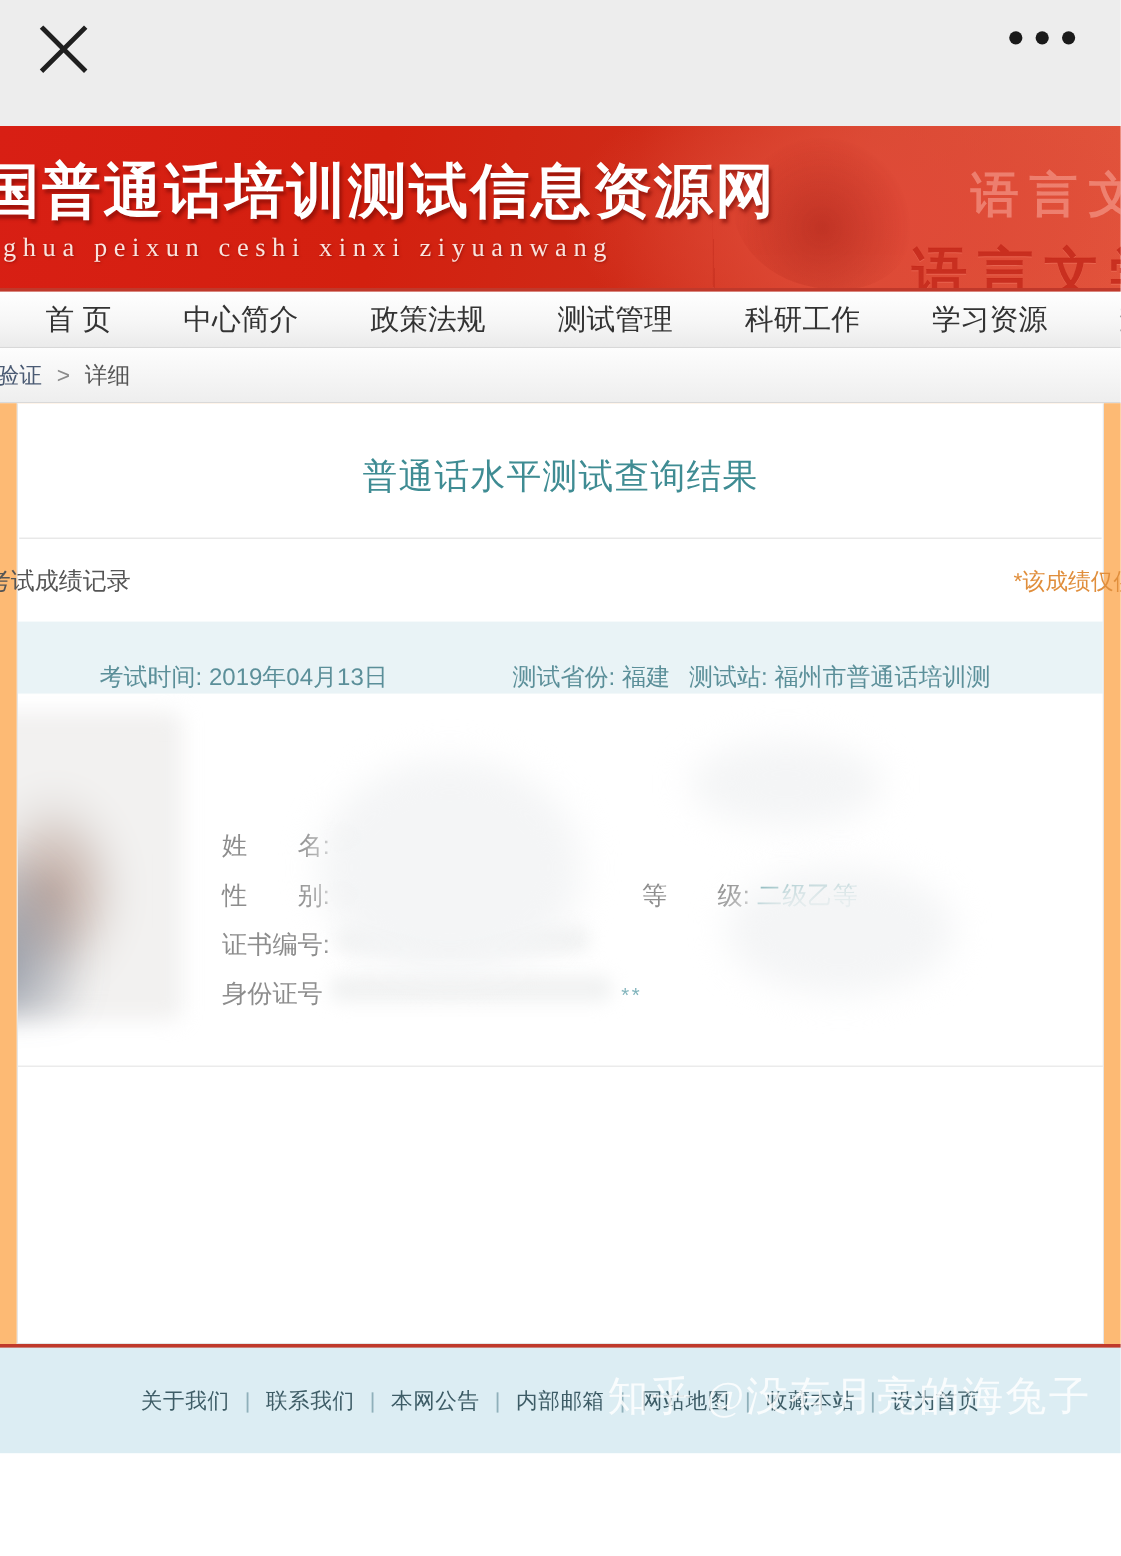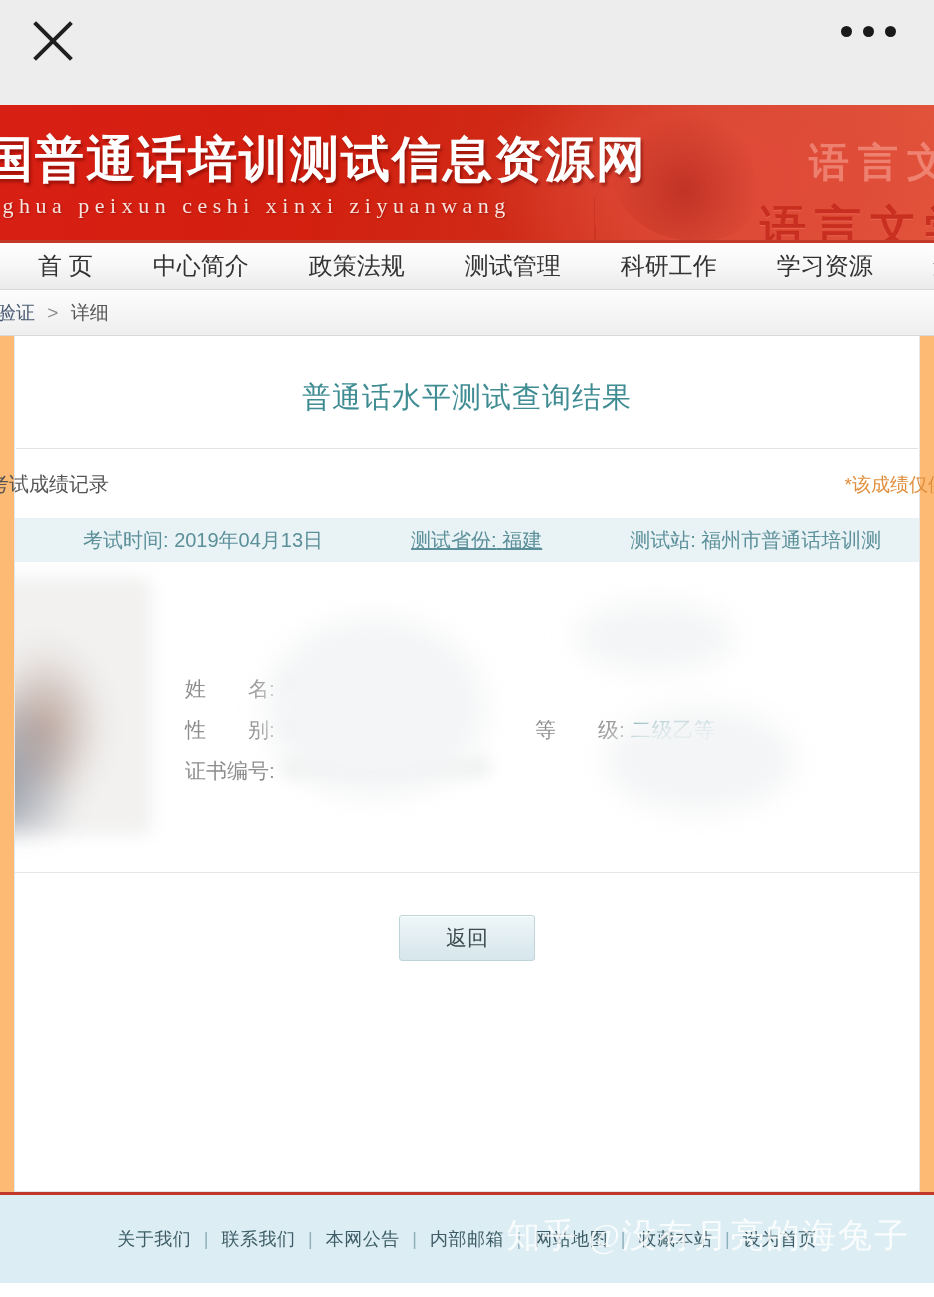--- a/index.html
+++ b/index.html
@@ -200,34 +200,35 @@
   }
   .meta-note {
     font-size: 19px;
     color: #e08e3c;
     white-space: nowrap;
     margin-right: -120px;
   }
 
   .info-bar {
     background: #e9f3f6;
-    height: 44px;
-    display: flex;
-    align-items: center;
+    height: 60px;
+    display: flex;
+    align-items: flex-end;
     overflow: hidden;
     white-space: nowrap;
+    gap: 16px;
   }
   .info-cell {
     font-size: 20px;
     color: #5b8f99;
     white-space: nowrap;
   }
   .info-cell.c1 { margin-left: 68px; }
-  .info-cell.c2 { margin-left: 88px; text-decoration: underline; }
-  .info-cell.c3 { margin-left: 88px; }
+  .info-cell.c2 { margin-left: 88px; }
+  .info-cell.c3 { }
 
   
   .detail {
     position: relative;
     height: 310px;
     border-bottom: 1px solid #e6e6e6;
     overflow: hidden;
   }
   .photo {
     position: absolute;
@@ -460,31 +461,35 @@
           </div>
         </div>
 
         <div class="frow">
           <div class="fcol">
             <span class="flabel">证书编号:</span>
             <span class="redacted r-cert"></span>
           </div>
         </div>
 
+        <div class="frow">
+          <div class="fcol left">
+            <span class="flabel">身份证号</span>
+            <span class="redacted r-id"></span>
+            <span class="idtail">**</span>
+          </div>
+        </div>
 
       </div>
 
       <div class="blurmask bm1"></div>
       <div class="blurmask bm2"></div>
       <div class="blurmask bm3"></div>
     </div>
 
-    <div class="btn-wrap">
-      <div class="back-btn">返回</div>
-    </div>
 
     <div class="filler"></div>
   </div>
 </div>
 
 <div class="footer">
   <div class="footer-links">
     <span>关于我们</span>
     <span class="bar">|</span>
     <span>联系我们</span>

